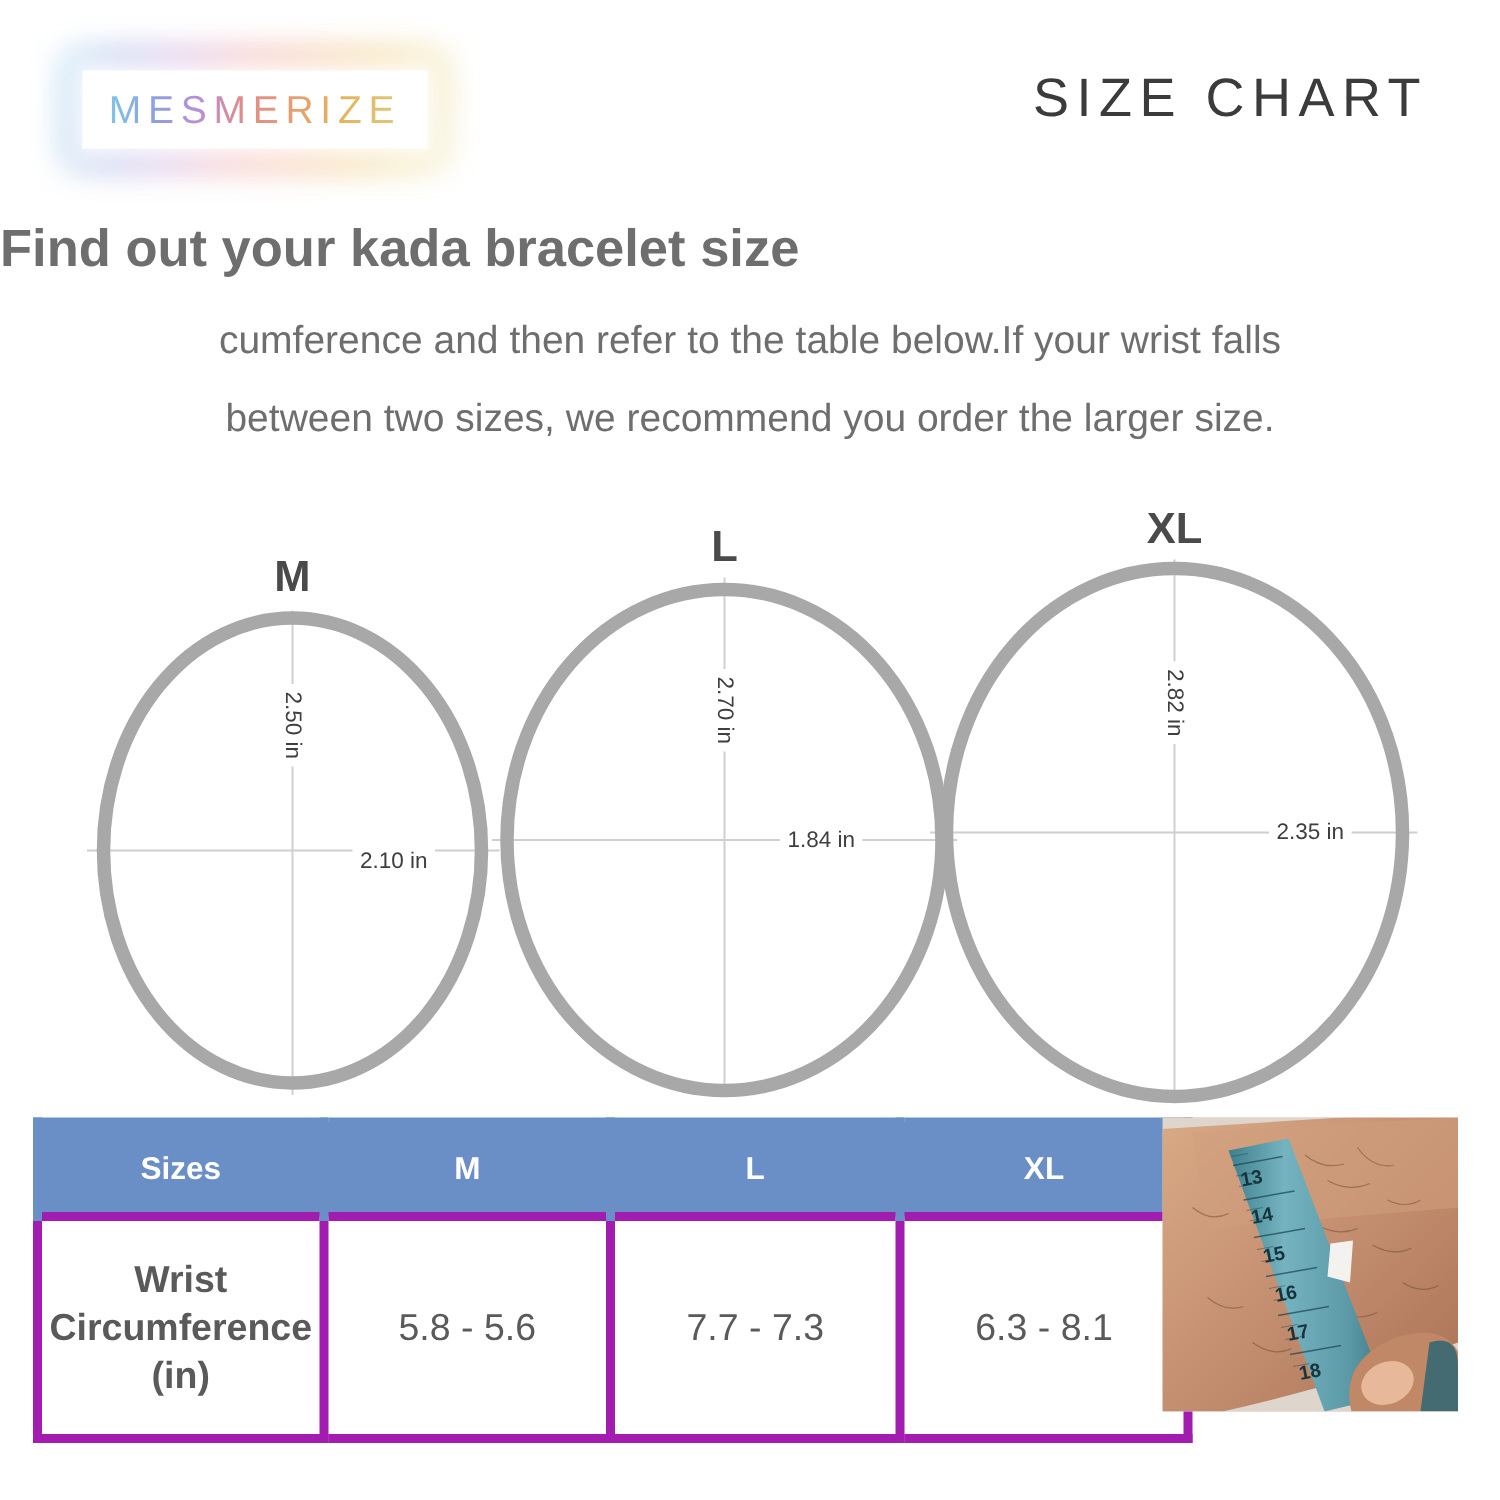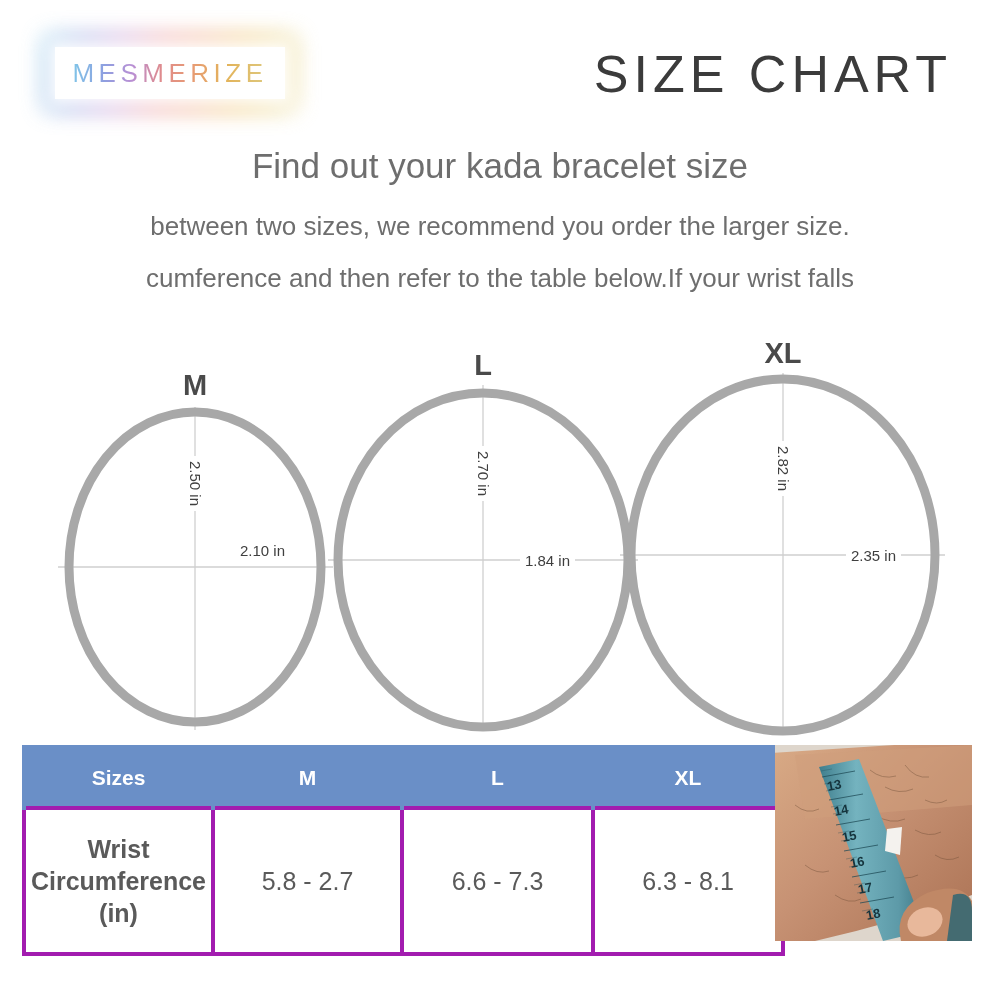--- a/index.html
+++ b/index.html
@@ -53,38 +53,38 @@
     -webkit-background-clip: text;
     background-clip: text;
     color: transparent;
     white-space: nowrap;
   }
 
   #page-title {
     position: absolute;
     right: 48px;
     top: 44px;
-    font-size: 52px;
+    font-size: 36px;
     letter-spacing: 5px;
     font-weight: 300;
     color: #3b3b3b;
     white-space: nowrap;
     font-family: "Liberation Sans", sans-serif;
   }
 
   
   #headline {
     position: absolute;
     left: 0;
     right: 0;
     top: 146px;
-    text-align: center;
+    text-align: left;
     font-size: 35px;
     color: #6e6e6e;
-    font-weight: 400;
+    font-weight: 700;
   }
   #intro-paragraph {
     position: absolute;
     left: 48px;
     width: 904px;
     top: 200px;
     text-align: center;
     font-size: 26px;
     line-height: 52px;
     color: #6e6e6e;
@@ -129,21 +129,21 @@
   
   #size-table {
     position: absolute;
     left: 22px;
     top: 745px;
     width: 735px;
     border-collapse: collapse;
     table-layout: fixed;
   }
   #size-table th, #size-table td {
-    border: 4px solid #a21caf;
+    border: 6px solid #a21caf;
     text-align: center;
     vertical-align: middle;
   }
   #size-table thead th {
     background: #6a8fc7;
     color: #ffffff;
     font-size: 21px;
     font-weight: 700;
     height: 55px;
     border-color: #6a8fc7;
@@ -176,22 +176,22 @@
 <div id="brand-glow"></div>
 <div id="brand-logo">
   <span class="logo-text">MESMERIZE</span>
 </div>
 
 <div id="page-title">SIZE CHART</div>
 
 <div id="headline">Find out your kada bracelet size</div>
 
 <div id="intro-paragraph">
+  <span class="line">cumference and then refer to the table below.If your wrist falls</span>
   <span class="line">between two sizes, we recommend you order the larger size.</span>
-  <span class="line">cumference and then refer to the table below.If your wrist falls</span>
 </div>
 
 <div id="diagram">
 
   <svg width="1000" height="395" viewBox="0 0 1000 395">
 
     <line x1="58" y1="222" x2="333" y2="222" stroke="#cfcfcf" stroke-width="1.3"></line>
     <line x1="195" y1="62" x2="195" y2="385" stroke="#cfcfcf" stroke-width="1.3"></line>
 
     <line x1="328" y1="215" x2="638" y2="215" stroke="#cfcfcf" stroke-width="1.3"></line>
@@ -211,43 +211,43 @@
   <div class="size-letter" style="left:195px; top:24px;">M</div>
   <div class="size-letter" style="left:483px; top:4px;">L</div>
   <div class="size-letter" style="left:783px; top:-8px;">XL</div>
 
   
   <div class="dim-v" style="left:195px; top:130px;">2.50 in</div>
   <div class="dim-v" style="left:483px; top:120px;">2.70 in</div>
   <div class="dim-v" style="left:783px; top:115px;">2.82 in</div>
 
   
-  <div class="dim-h" style="left:235px; top:205px;">2.10 in</div>
+  <div class="dim-h" style="left:235px; top:229px;">2.10 in</div>
   <div class="dim-h" style="left:520px; top:215px;">1.84 in</div>
   <div class="dim-h" style="left:822px; top:210px;margin-left:24px;">2.35 in</div>
 </div>
 
 <table id="size-table">
   <thead>
     <tr>
       <th style="width:183px">Sizes</th>
       <th style="width:183px">M</th>
       <th style="width:185px">L</th>
       <th style="width:184px">XL</th>
     </tr>
   </thead>
   <tbody>
     <tr>
       <td class="label-cell">
         <div>Wrist</div>
         <div>Circumference</div>
         <div>(in)</div>
       </td>
-      <td>5.8 - 2.7</td>
-      <td>6.6 - 7.3</td>
+      <td>5.8 - 5.6</td>
+      <td>7.7 - 7.3</td>
       <td>6.3 - 8.1</td>
     </tr>
   </tbody>
 </table>
 
 <div id="wrist-photo">
   <svg width="197" height="196" viewBox="0 0 197 196">
     <defs>
       <linearGradient id="skinGrad" x1="0" y1="0" x2="1" y2="1">
         <stop offset="0%" stop-color="#d9ab86"></stop>

